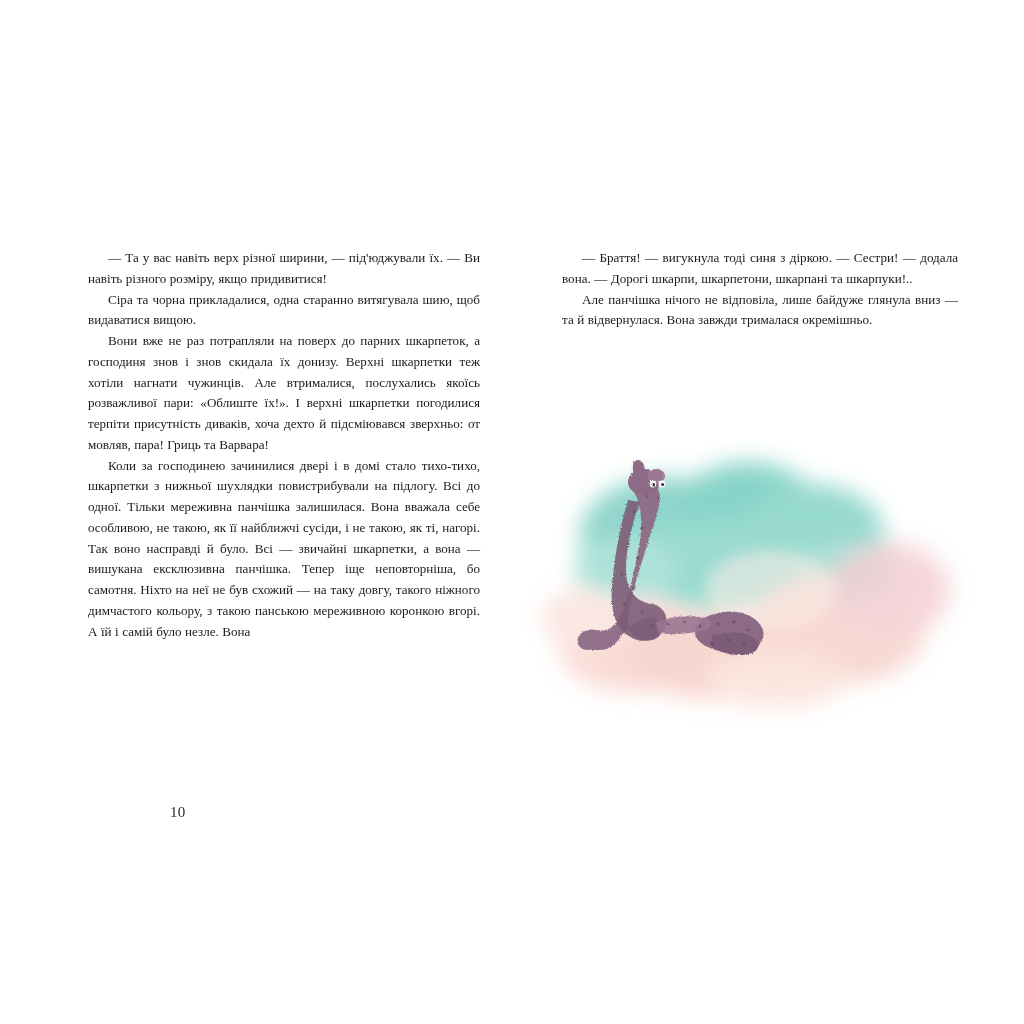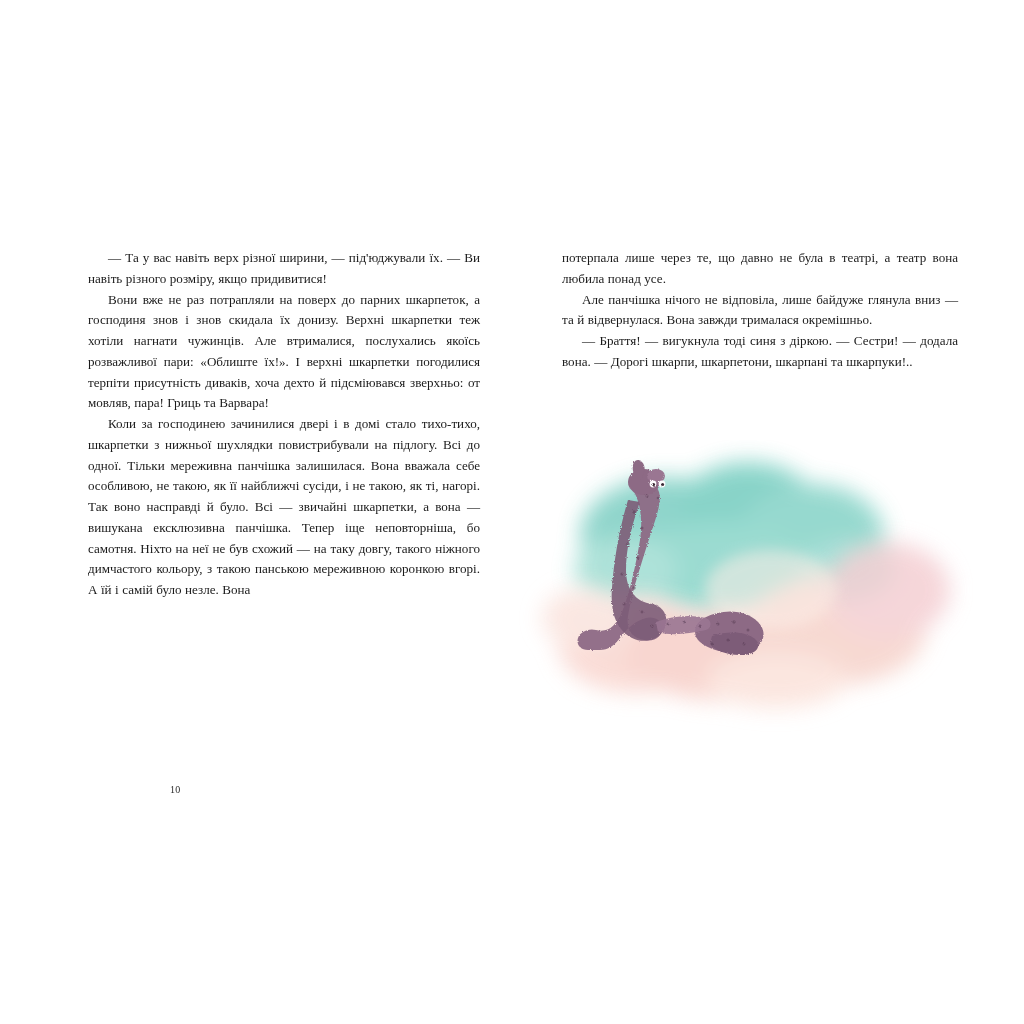--- a/index.html
+++ b/index.html
@@ -43,22 +43,22 @@
     text-indent: 20px;
     hyphens: manual;
     word-spacing: 0.2px;
   }
   p.body-text.no-indent {
     text-indent: 0;
   }
   .folio {
     position: absolute;
     left: 82px;
-    top: 536px;
-    font-size: 10px;
+    top: 556px;
+    font-size: 15px;
     color: #2b2b2b;
     letter-spacing: 0.3px;
   }
   .illustration-wrap {
     position: absolute;
     left: 516px;
     top: 440px;
     width: 470px;
     height: 320px;
   }
@@ -66,29 +66,29 @@
     display: block;
   }
 </style>
 </head>
 <body>
 
 <div class="page-spread">
 
   <div class="page page-left">
     <p class="body-text">— Та у вас навіть верх різної ширини, — під'юджували їх. — Ви навіть різного розміру, якщо придивитися!</p>
+    <p class="body-text">Сіра та чорна прикладалися, одна старанно витягувала шию, щоб видаватися вищою.</p>
     <p class="body-text">Вони вже не раз потрапляли на поверх до парних шкарпеток, а господиня знов і знов скидала їх донизу. Верхні шкарпетки теж хотіли нагнати чужинців. Але втрималися, послухались якоїсь розважливої пари: «Облиште їх!». І верхні шкарпетки погодилися терпіти присутність диваків, хоча дехто й підсміювався зверхньо: от мовляв, пара! Гриць та Варвара!</p>
     <p class="body-text">Коли за господинею зачинилися двері і в домі стало тихо-тихо, шкарпетки з нижньої шухлядки повистрибували на підлогу. Всі до одної. Тільки мереживна панчішка залишилася. Вона вважала себе особливою, не такою, як її найближчі сусіди, і не такою, як ті, нагорі. Так воно насправді й було. Всі — звичайні шкарпетки, а вона — вишукана ексклюзивна панчішка. Тепер іще неповторніша, бо самотня. Ніхто на неї не був схожий — на таку довгу, такого ніжного димчастого кольору, з такою панською мереживною коронкою вгорі. А їй і самій було незле. Вона</p>
     <div class="folio">10</div>
   </div>
 
   <div class="page page-right">
-    <p class="body-text no-indent">потерпала лише через те, що давно не була в театрі, а театр вона любила понад усе.</p>
+    <p class="body-text">— Браття! — вигукнула тоді синя з діркою. — Сестри! — додала вона. — Дорогі шкарпи, шкарпетони, шкарпані та шкарпуки!..</p>
     <p class="body-text">Але панчішка нічого не відповіла, лише байдуже глянула вниз — та й відвернулася. Вона завжди трималася окремішньо.</p>
-    <p class="body-text">— Браття! — вигукнула тоді синя з діркою. — Сестри! — додала вона. — Дорогі шкарпи, шкарпетони, шкарпані та шкарпуки!..</p>
   </div>
 
   <div class="illustration-wrap">
     <svg width="470" height="320" viewBox="0 0 470 320" xmlns="http://www.w3.org/2000/svg" aria-hidden="true">
       <defs>
         <filter id="soft" x="-30%" y="-30%" width="160%" height="160%">
           <feGaussianBlur stdDeviation="7"></feGaussianBlur>
         </filter>
         <filter id="soft2" x="-30%" y="-30%" width="160%" height="160%">
           <feGaussianBlur stdDeviation="11"></feGaussianBlur>

